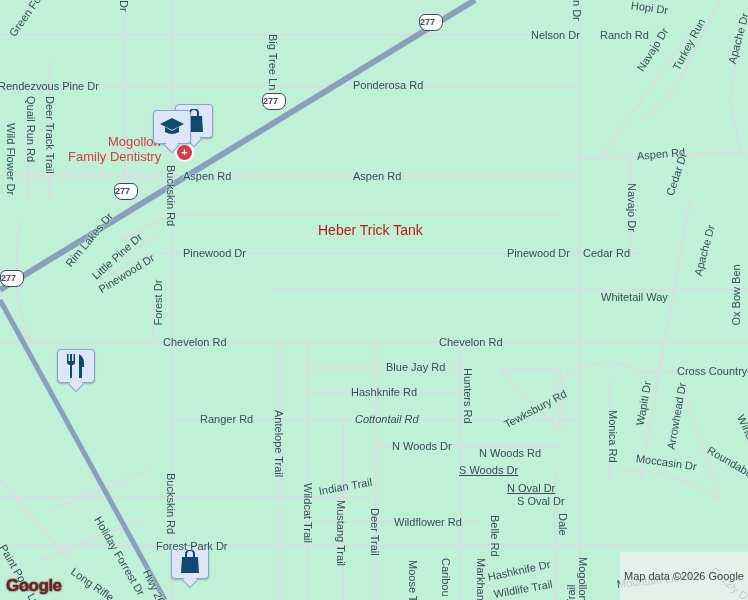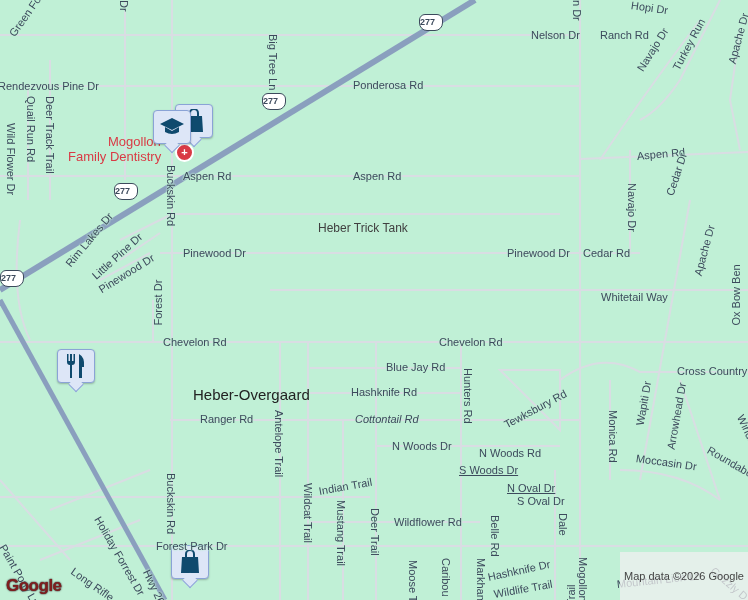--- a/index.html
+++ b/index.html
@@ -3,21 +3,21 @@
 <meta charset="utf-8">
 <style>
   html, body { margin:0; padding:0; }
   body { width:748px; height:600px; overflow:hidden; background:#c0f0d6; font-family:"Liberation Sans", sans-serif; }
   .map { position:relative; width:748px; height:600px; overflow:hidden; background:#c0f0d6; }
   svg.roads { position:absolute; left:0; top:0; }
   .lbl { position:absolute; font-size:11px; color:#3c4a5c; white-space:nowrap; line-height:1; transform-origin:0 50%;
          text-shadow: 0 0 2px #c0f0d6, 0 0 2px #c0f0d6, 0 0 2px #c0f0d6; }
   .lbl.v { transform: rotate(90deg); transform-origin: 0 0; }
   .town { position:absolute; font-size:15px; color:#222; white-space:nowrap; text-shadow:0 0 2px #c0f0d6,0 0 2px #c0f0d6; }
-  .water { position:absolute; font-size:12px; color:#404040; text-align:center; line-height:1.15; }
+  .water { position:absolute; font-size:14px; color:#b91c1c; text-align:center; line-height:1.15; }
   .poi-red { position:absolute; font-size:13px; color:#d93a45; white-space:nowrap; line-height:1.15; text-shadow:0 0 2px #c0f0d6,0 0 2px #c0f0d6; }
   .shield { position:absolute; width:22px; height:15px; border:1.5px solid #3c4a5c; border-radius:6px 6px 8px 8px; background:#fff; font-size:9px; font-weight:bold; color:#3c4a5c; text-align:left; line-height:15px; }
   .marker { position:absolute; width:36px; height:32px; background:#dde6f7; border:1px solid #8aa3d6; border-radius:4px; display:flex; align-items:center; justify-content:center; box-shadow:0 1px 2px rgba(0,0,0,0.25); }
   .marker::after { content:""; position:absolute; left:50%; bottom:-8px; width:10px; height:10px; background:#dde6f7; border-right:1px solid #8aa3d6; border-bottom:1px solid #8aa3d6; transform:translateX(-50%) rotate(45deg); }
   .google { position:absolute; left:6px; bottom:4px; font-size:17px; font-weight:bold; color:#7f1d1d; text-shadow:0 0 1px #555,0 0 2px #555,0 0 1px #555; letter-spacing:-0.5px; }
   .attr { position:absolute; right:0; bottom:0; height:16px; background:rgba(240,240,240,0.75); font-size:11px; color:#444; padding:16px 4px; line-height:16px; }
 </style>
 </head>
 <body>
 
@@ -78,21 +78,20 @@
       <line x1="0" y1="290" x2="475" y2="0" stroke-width="6"></line>
       <line x1="0" y1="300" x2="165" y2="600" stroke-width="5"></line>
     </g>
   </svg>
 
   <div class="shield" style="left:419px;top:14px;">277</div>
   <div class="shield" style="left:262px;top:93px;">277</div>
   <div class="shield" style="left:114px;top:183px;">277</div>
   <div class="shield" style="left:0px;top:270px;">277</div>
 
-  <div class="town" style="left:193px;top:386px;">Heber-Overgaard</div>
   <div class="water" style="left:318px;top:222px;">
     <div>Heber Trick Tank</div>
   </div>
 
   <div class="poi-red" style="left:68px;top:135px;">
     <div style="padding-left:40px;">Mogollon</div>
     <div>Family Dentistry</div>
   </div>
   <div style="position:absolute;left:175px;top:143px;width:15px;height:15px;border-radius:50%;background:#d93a45;border:2px solid #fff;color:#fff;font-size:11px;font-weight:bold;text-align:center;line-height:15px;">+</div>
 

